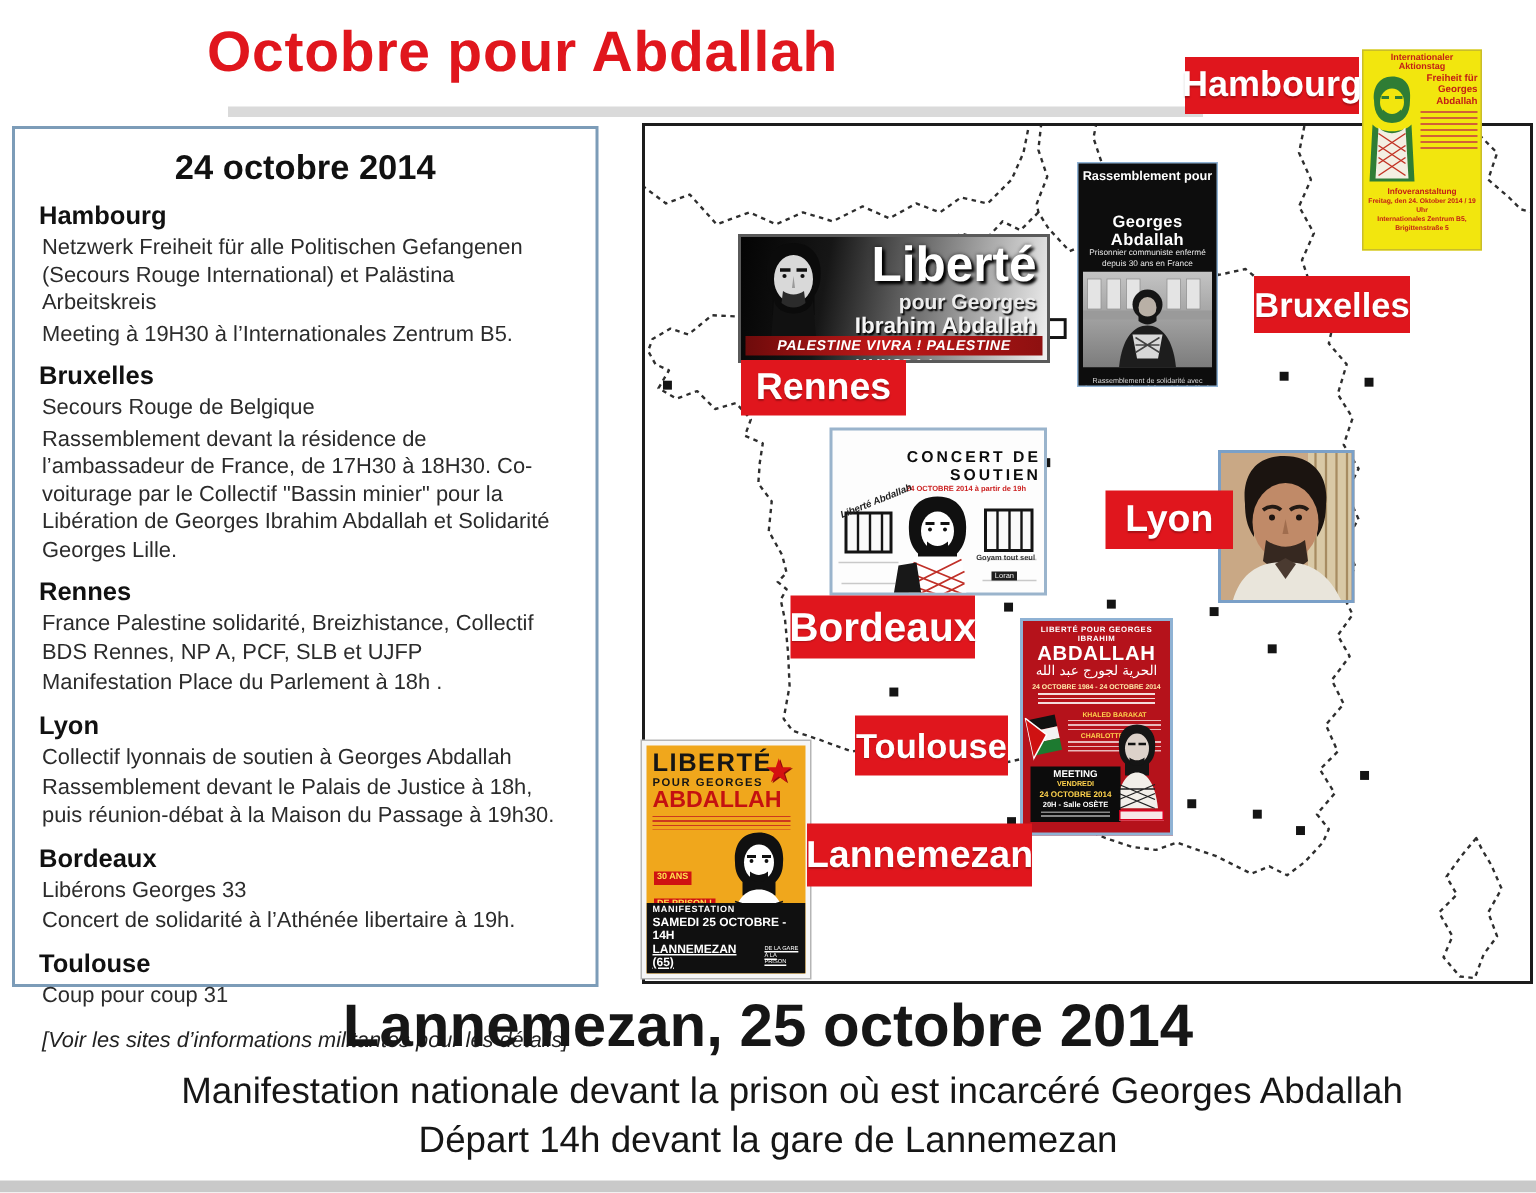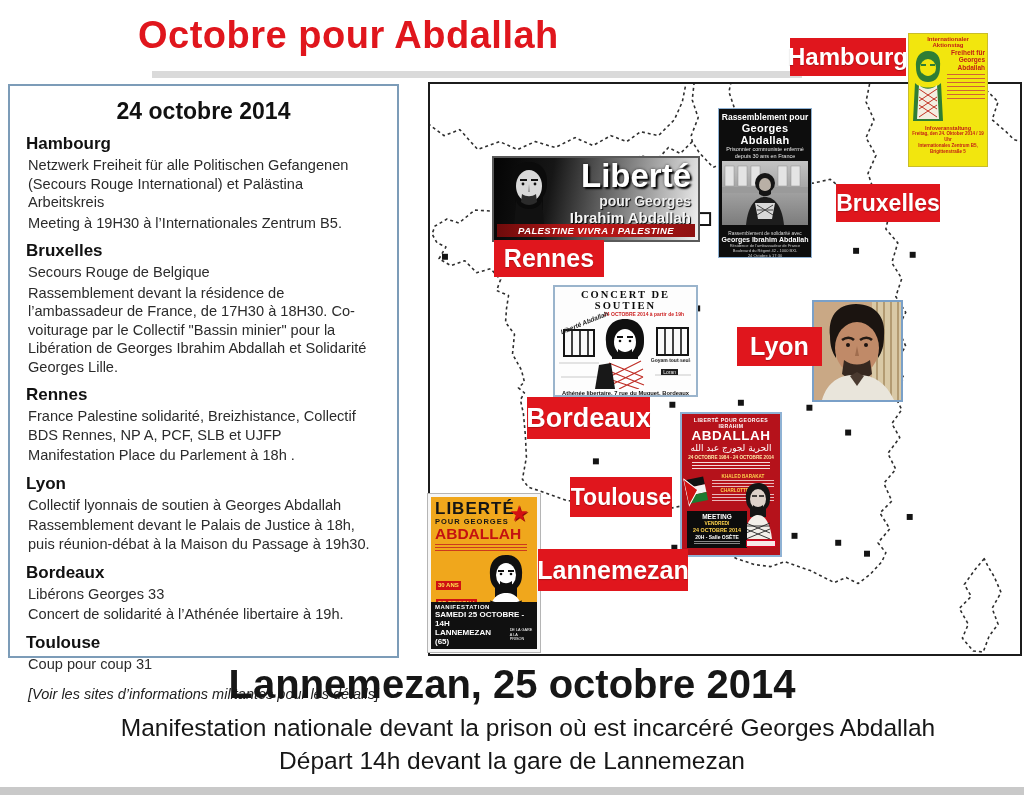--- a/index.html
+++ b/index.html
@@ -57,42 +57,42 @@
   .hp-right{flex:1;padding-left:2px;}
   .hp-head{font-size:6.5px;line-height:1.15;font-weight:bold;color:#c32016;text-align:right;}
   .hp-bars{height:26px;margin-top:3px;background:repeating-linear-gradient(#c94040 0 1.5px,transparent 1.5px 4px);opacity:.8;}
   .hp-foot{text-align:center;color:#c32016;margin-top:2px;}
   .hp-foot .f1{font-size:5.5px;font-weight:bold;}
   .hp-foot .f2,.hp-foot .f3{font-size:4.5px;font-weight:bold;line-height:1.3;}
 
   
   .p-bruxelles{left:718px;top:108px;width:94px;height:150px;background:#0d0d0d;border:1px solid #8fb2d4;color:#fff;text-align:center;padding:3px 2px;}
   .bp1{font-size:8.5px;font-weight:bold;}
-  .bp2{font-size:11px;font-weight:bold;letter-spacing:.3px;}
+  .bp2{font-size:11px;font-weight:bold;letter-spacing:.3px;margin-top:20px;}
   .bp3,.bp4{font-size:5.5px;color:#e8e8e8;line-height:1.2;}
   .bp-photo{margin:2px auto 2px auto;width:86px;height:64px;}
   .bp5{font-size:4.8px;color:#ddd;}
   .bp6{font-size:7px;font-weight:bold;}
   .bp7{font-size:4px;color:#cfcfcf;line-height:1.25;}
 
   
   .p-rennes{left:492px;top:156px;width:208px;height:86px;border:2px solid #5a5a5a;
     background:linear-gradient(100deg,#040404 0%,#161616 28%,#8f8f8f 68%,#f1f1f1 100%);}
   .rn-face{position:absolute;left:4px;top:2px;}
   .rn-text{position:absolute;right:7px;top:1px;text-align:right;color:#fff;}
   .rn1{font-size:33px;font-weight:900;line-height:1;text-shadow:2px 2px 2px #000,0 0 3px rgba(0,0,0,.6);}
   .rn2{font-size:14px;font-weight:bold;color:#ececec;text-shadow:1px 1px 1px #000;margin-top:1px;}
   .rn3{font-size:15px;font-weight:bold;color:#f5f5f5;text-shadow:1px 1px 1px #000;}
   .rn-strip{position:absolute;left:3px;right:3px;bottom:3px;height:13px;
     background:linear-gradient(90deg,#6e0b0b,#c01818 45%,#8e1010);
     color:#fff;font-size:9.5px;font-weight:bold;font-style:italic;text-align:center;line-height:13px;letter-spacing:.4px;}
 
   
   .p-bordeaux{left:553px;top:285px;width:145px;height:112px;background:#fdfdfd;border:2px solid #9ab4cc;padding:2px;}
-  .bx-title{font-size:10.5px;font-weight:900;letter-spacing:2px;color:#0c0c0c;text-align:center;font-family:Liberation Serif, serif;}
+  .bx-title{font-size:10.5px;font-weight:900;letter-spacing:2px;color:#0c0c0c;text-align:right;font-family:Liberation Sans, sans-serif;margin-top:10px;}
   .bx-date{font-size:5px;font-weight:bold;color:#c22;text-align:right;margin-right:10px;}
   .bx-art{position:relative;width:137px;height:72px;}
   .bx-scribble{position:absolute;left:2px;top:2px;font-size:6.5px;font-style:italic;color:#222;transform:rotate(-22deg);font-weight:bold;}
   .bx-cap1{position:absolute;right:4px;bottom:26px;font-size:5px;font-weight:bold;color:#333;}
   .bx-cap2{position:absolute;right:16px;bottom:14px;font-size:5px;background:#1d1d1d;color:#eee;padding:0 2px;}
   .bx-venue{font-size:5.8px;font-weight:bold;color:#111;text-align:center;margin-top:1px;}
 
   
   .p-lyon{left:812px;top:300px;width:91px;height:102px;border:2px solid #7aa0c8;background:#c9a885;}
 
@@ -126,21 +126,21 @@
   .lz2{font-size:7.5px;font-weight:900;color:#151515;letter-spacing:1px;}
   .lz3{font-size:15.5px;font-weight:900;color:#c41111;line-height:1.05;}
   .lz-bars{height:9px;margin-top:2px;width:92px;background:repeating-linear-gradient(rgba(196,30,30,.8) 0 1px,transparent 1px 3px);}
   .lz-chips{position:absolute;left:5px;top:76px;width:46px;}
   .lz-chip{display:inline-block;background:#cf1212;color:#ffe14d;font-size:6px;font-weight:900;
     padding:1px 2px;margin:1px 0;line-height:1.1;}
   .lz-portrait{position:absolute;right:3px;top:56px;}
   .lz-foot{position:absolute;left:0;right:0;bottom:0;background:#101010;color:#fff;padding:2px 4px 3px 4px;}
   .lz-f1{font-size:6px;font-weight:bold;letter-spacing:.5px;}
   .lz-f2{font-size:8px;font-weight:800;}
-  .lz-f3row{display:flex;align-items:flex-start;gap:3px;}
+  .lz-f3row{display:flex;align-items:center;gap:3px;text-decoration:underline;}
   .lz-f3{font-size:8px;font-weight:800;}
   .lz-f4{font-size:3.8px;line-height:1.2;}
 
   
   .footer-title{position:absolute;left:0;top:662px;width:1024px;text-align:center;
     font-size:40px;font-weight:900;color:#161616;}
   .footer-line1{position:absolute;left:0;top:714px;width:1024px;text-align:center;
     font-size:24.5px;color:#161616;margin-left:16px;}
   .footer-line2{position:absolute;left:0;top:747px;width:1024px;text-align:center;
     font-size:24.5px;color:#161616;}

